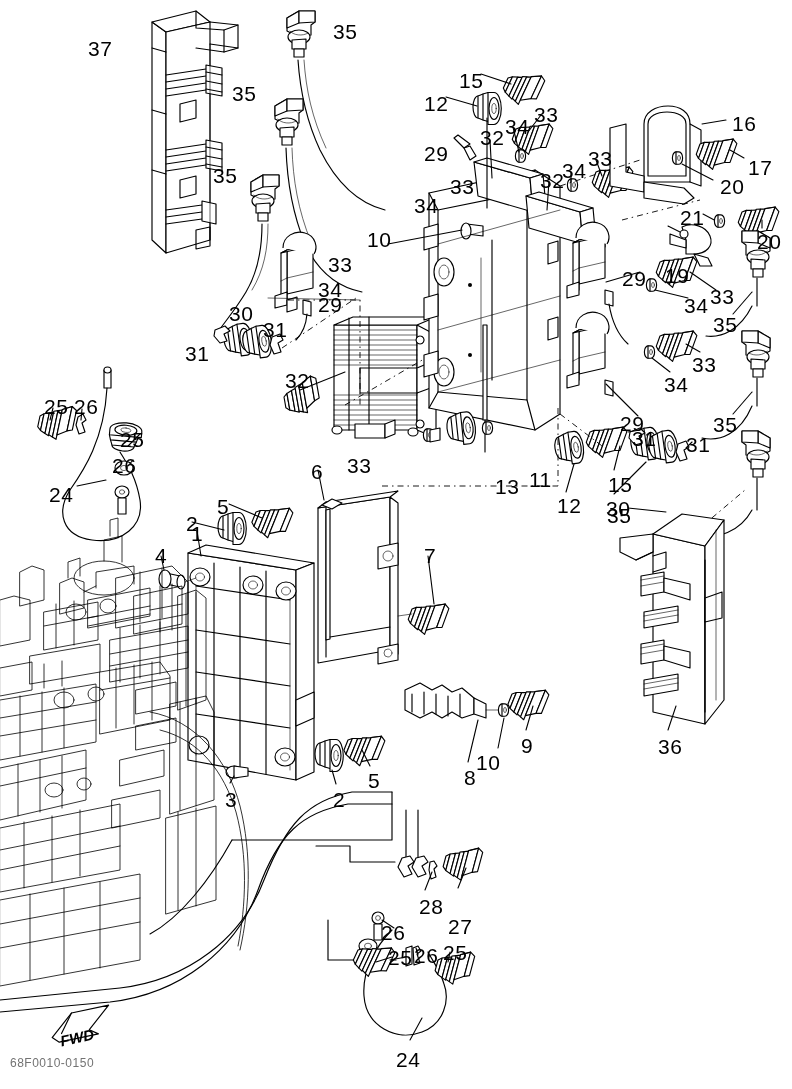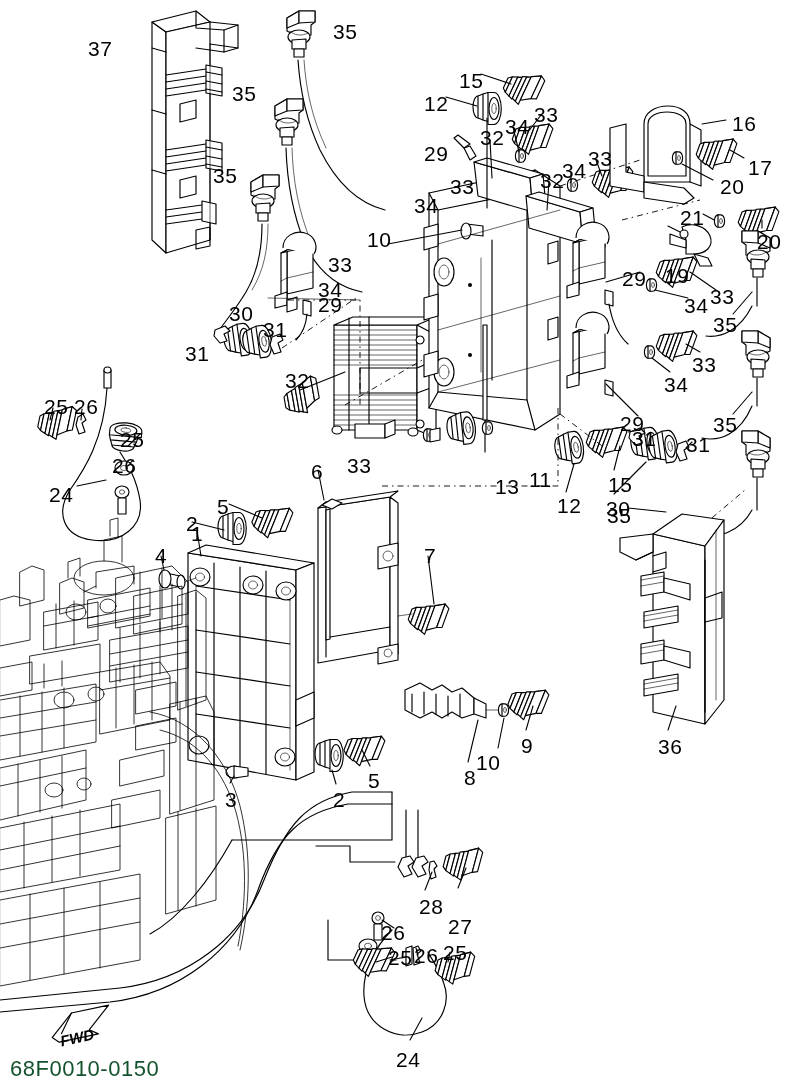--- a/index.html
+++ b/index.html
@@ -20,22 +20,22 @@
     color:#000000;
     letter-spacing:0.5px;
     white-space:nowrap;
     line-height:1;
     user-select:none;
   }
   #drawing-code{
     position:absolute;
     left:10px;top:1056px;
     font-family:"Liberation Sans", sans-serif;
-    font-size:22px;
-    color:#14532d;
+    font-size:12px;
+    color:#737373;
     letter-spacing:0.5px;
   }
   #fwd-label{
     position:absolute;
     left:60px;top:1029px;
     font-family:"Liberation Sans", sans-serif;
     font-size:15px;
     font-weight:bold;
     font-style:italic;
     color:#000;

